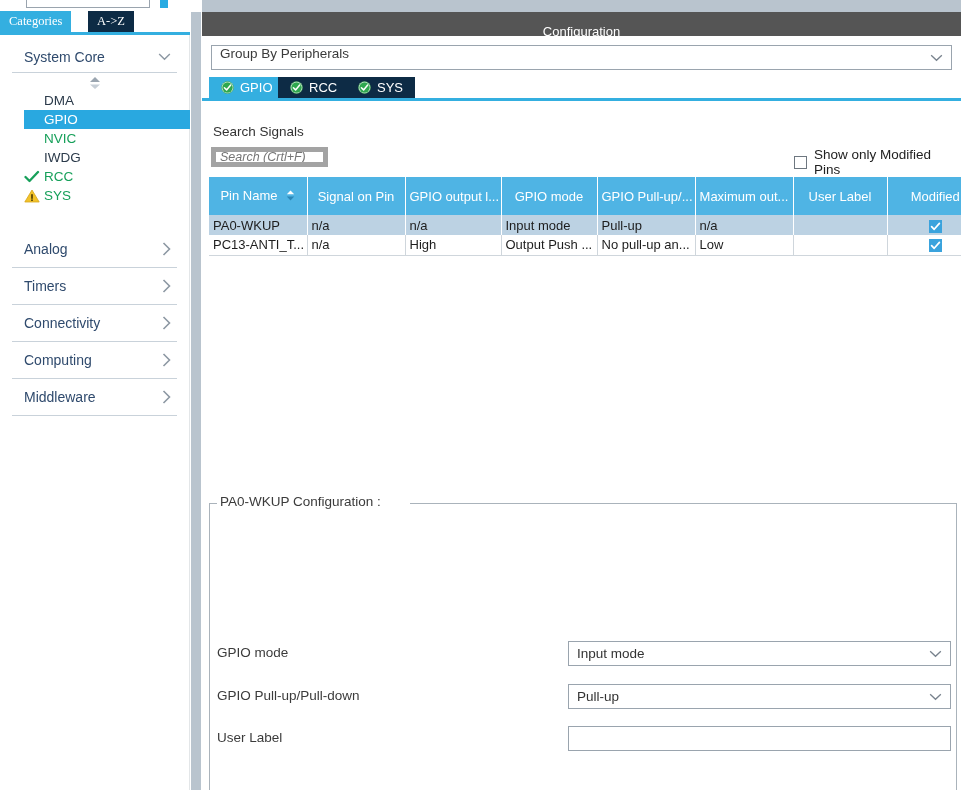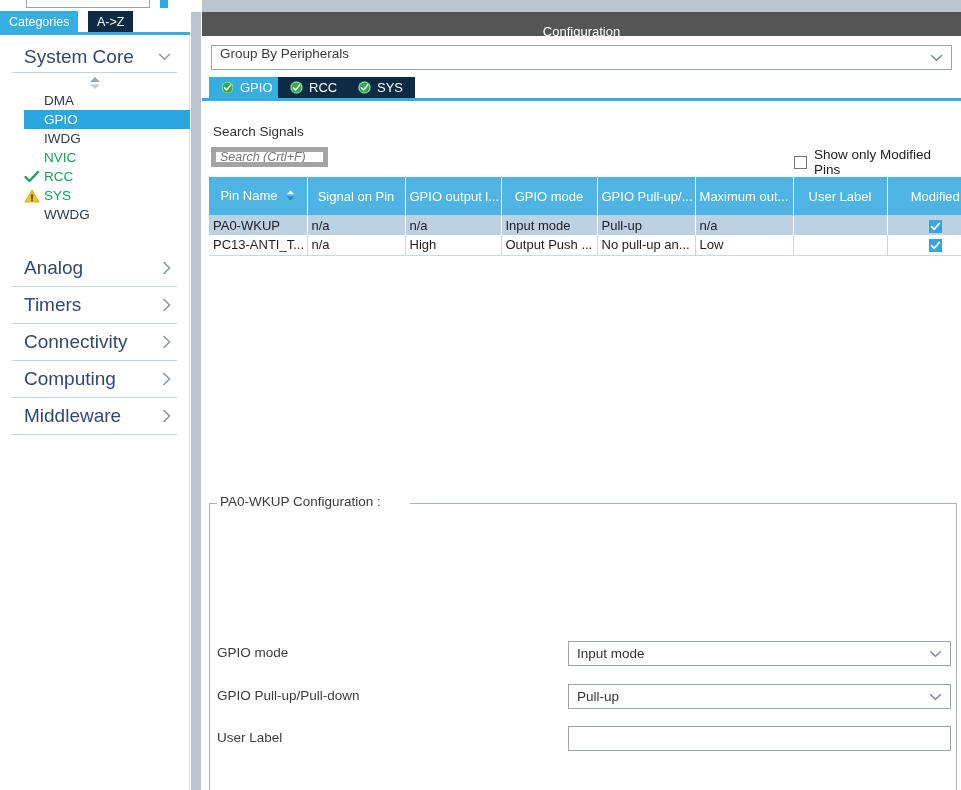--- a/index.html
+++ b/index.html
@@ -36,20 +36,21 @@
 
   #tabs-cat {
     position: absolute; left: 0; top: 11px;
     width: 190px; height: 21px;
   }
   .cat-tab {
     position: absolute; top: 0; height: 21px;
     display: flex; align-items: center; justify-content: center;
     font-size: 12.5px; color: #ffffff; cursor: default;
     padding: 8px 9px;
+    font-family: Liberation Serif, serif;
   }
   #tab-categories { left: 0; background: #34afe0; }
   #tab-az { left: 88px; background: #0d2b45; }
   #tabs-underline {
     position: absolute; left: 0; top: 32px; width: 190px; height: 3px;
     background: #34afe0;
   }
 
   #left-body {
     position: absolute; left: 0; top: 35px;
@@ -57,21 +58,21 @@
     background: #fff;
     border-right: 1px solid #e3e6e8;
   }
 
   .group-head {
     position: relative;
     margin: 0 12px;
     height: 32px;
     display: flex; align-items: center;
     border-bottom: 1px solid #c9d2da;
-    font-size: 19px;
+    font-size: 14px;
     color: #2f4a6d;
   }
   .group-head .glabel { padding-left: 12px; }
   .group-head .chev {
     position: absolute; right: 6px; top: 50%;
     transform: translateY(-50%);
     color: #7e8a96; font-size: 13px; line-height: 1;
   }
   .group-head .chev svg { display: block; }
 
@@ -328,46 +329,43 @@
         </svg>
       </div>
 
       <div id="periph-list">
         <div class="periph-item">
           <span>DMA</span>
         </div>
         <div class="periph-item selected">
           <span>GPIO</span>
         </div>
+        <div class="periph-item green">
+          <span>NVIC</span>
+        </div>
         <div class="periph-item">
           <span>IWDG</span>
-        </div>
-        <div class="periph-item green">
-          <span>NVIC</span>
         </div>
         <div class="periph-item green">
           <span class="mark">
             <svg width="16" height="14" viewBox="0 0 16 14">
                 <path d="M1.5 7 L5.5 11 L14 2" fill="none" stroke="#17a05a" stroke-width="2.3" stroke-linecap="round" stroke-linejoin="round"></path>
               </svg>
           </span>
           <span>RCC</span>
         </div>
         <div class="periph-item green">
           <span class="mark">
             <svg width="16" height="14" viewBox="0 0 16 14">
                 <path d="M8 1 L15.2 13 L0.8 13 Z" fill="#f2c22a" stroke="#d6a61c" stroke-width="0.8"></path>
                 <rect x="7.2" y="5.2" width="1.6" height="4.6" fill="#4a3a00"></rect>
                 <rect x="7.2" y="10.4" width="1.6" height="1.6" fill="#4a3a00"></rect>
               </svg>
           </span>
           <span>SYS</span>
-        </div>
-        <div class="periph-item">
-          <span>WWDG</span>
         </div>
       </div>
 
       <div id="bottom-groups">
         <div class="group-head">
           <span class="glabel">Analog</span>
           <span class="chev">
             <svg width="9" height="14" viewBox="0 0 9 14">
                 <path d="M1.5 1 L7.5 7 L1.5 13" fill="none" stroke="#8d98a3" stroke-width="1.6"></path>
               </svg>

